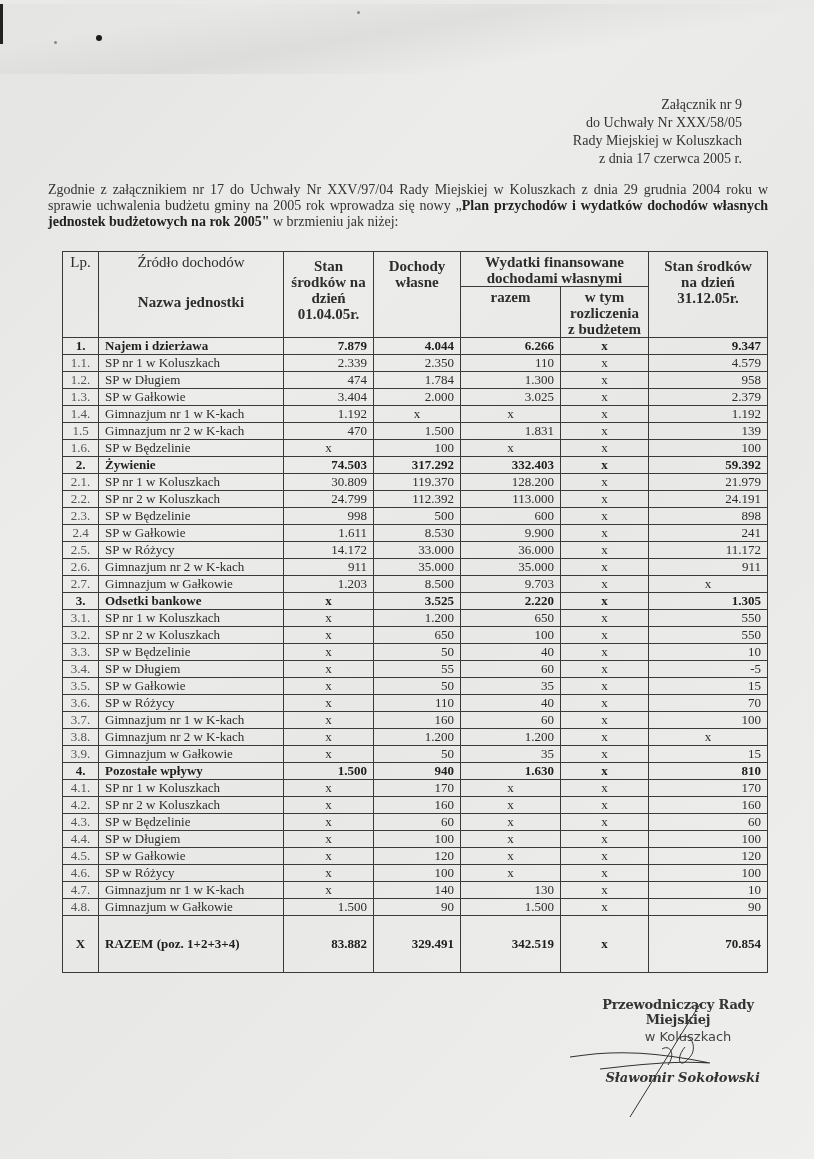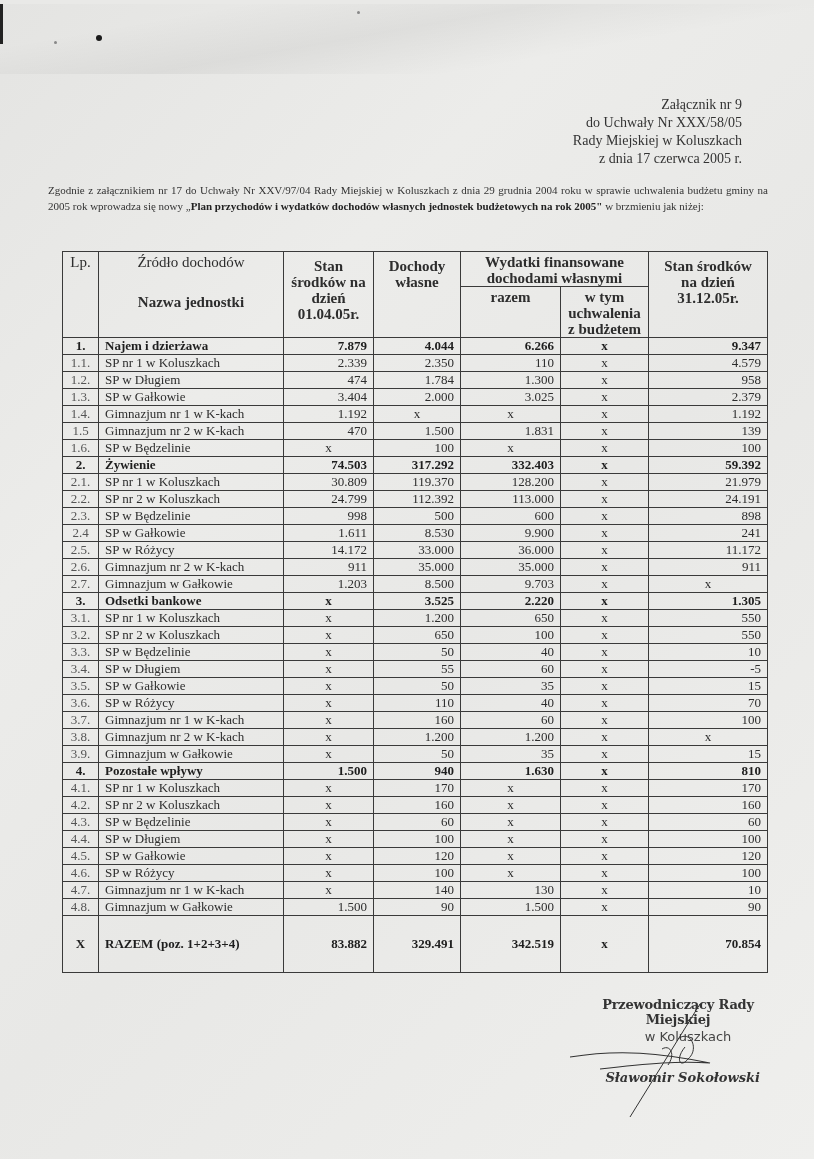--- a/index.html
+++ b/index.html
@@ -20,21 +20,21 @@
   }
   .left-edge { position: absolute; left: 0; top: 0; width: 3px; height: 40px; background: #222; }
   .dot { position: absolute; width: 6px; height: 6px; border-radius: 50%; background: #1a1a1a; }
   .dot.small { width: 3px; height: 3px; background: #888; }
   .header-block {
     position: absolute; right: 72px; top: 92px; text-align: right;
     font-size: 14px; line-height: 18px; color: #333;
   }
   .intro {
     position: absolute; left: 48px; top: 178px; width: 720px;
-    font-size: 11px; line-height: 16px; text-align: justify; color: #333;
+    font-size: 14px; line-height: 16px; text-align: justify; color: #333;
   }
   .intro b { color: #222; }
   table.plan {
     position: absolute; left: 62px; top: 247px;
     border-collapse: collapse; width: 705px;
     font-size: 13px; color: #2d2d2d; table-layout: fixed;
   }
   table.plan th, table.plan td {
     border: 1px solid #3a3a3a; padding: 0 6px; height: 16px; line-height: 16px;
   }
@@ -92,21 +92,21 @@
           <div style="font-weight:normal;">Źródło dochodów</div>
           <div style="font-weight:bold; margin-top:24px;">Nazwa jednostki</div>
         </th>
         <th rowspan="3" style="padding-top:6px;">Stan środków na dzień 01.04.05r.</th>
         <th rowspan="3" style="padding-top:6px;margin-top:12px;">Dochody własne</th>
         <th colspan="2" style="font-weight:bold;margin-left:20px;">Wydatki finansowane dochodami własnymi</th>
         <th rowspan="3" style="padding-top:6px;">Stan środków na dzień 31.12.05r.</th>
       </tr>
       <tr style="height:50px;">
         <th>razem</th>
-        <th>w tym uchwalenia z budżetem</th>
+        <th>w tym rozliczenia z budżetem</th>
       </tr>
       <tr style="height:0;"></tr>
     </thead>
     <tbody id="table-body">
         <tr class="section">
           <td class="lp">1.</td>
           <td>Najem i dzierżawa</td>
           <td class="num">7.879</td>
           <td class="num">4.044</td>
           <td class="num">6.266</td>

